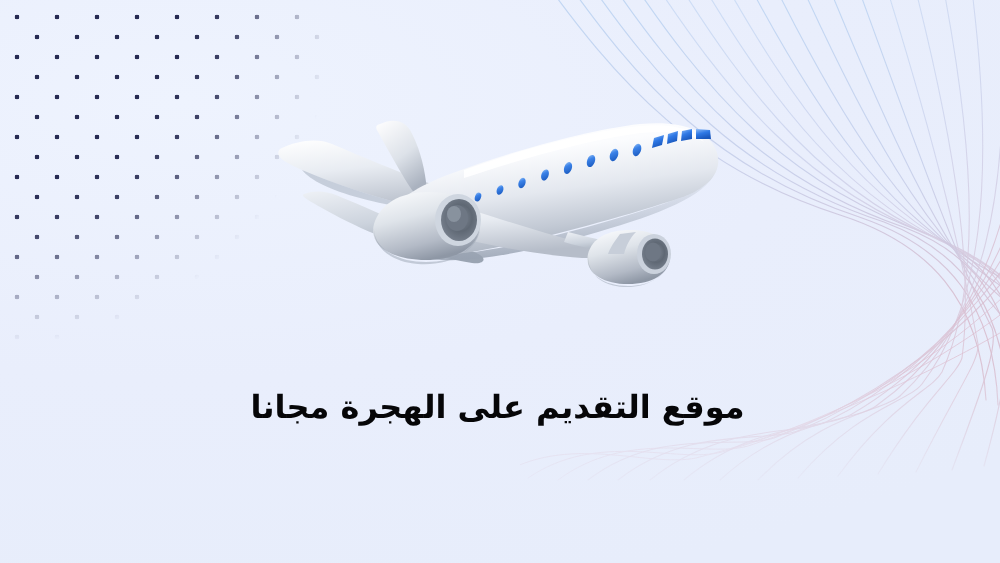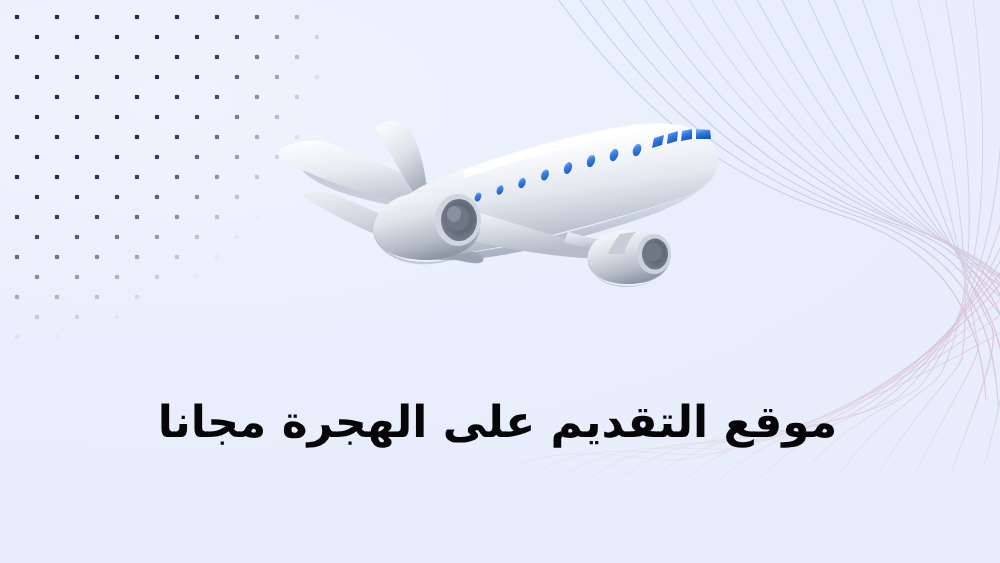--- a/index.html
+++ b/index.html
@@ -64,21 +64,21 @@
   .plane-wrap svg { display: block; overflow: visible; }
 
   
   .headline {
     position: absolute;
     left: 0;
     right: 5px;
     top: 368px;
     text-align: center;
     color: #060608;
-    font-size: 44px;
+    font-size: 32px;
     font-weight: 700;
     letter-spacing: 0px;
     line-height: 1.18;
     direction: rtl;
     white-space: nowrap;
     text-rendering: geometricPrecision;
   }
 </style>
 </head>
 <body>

